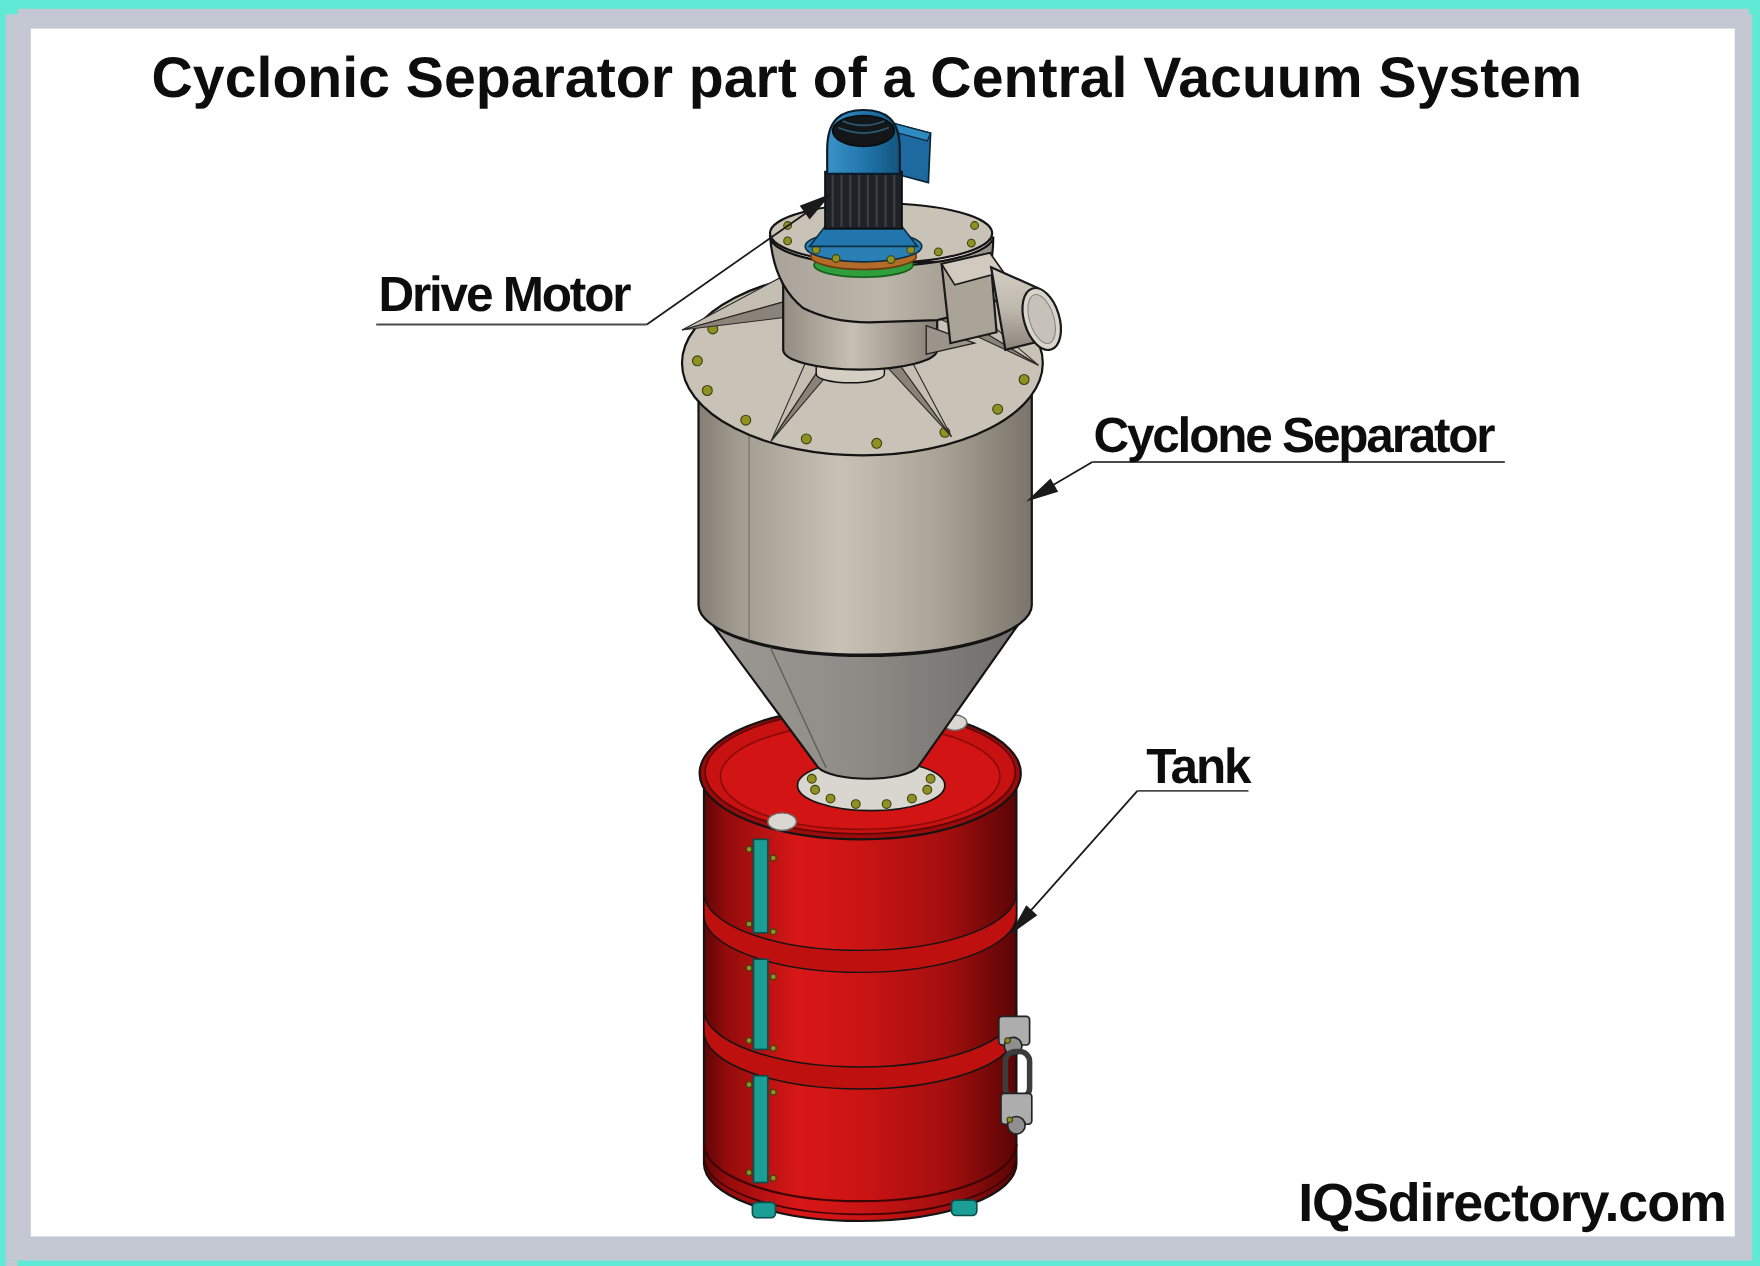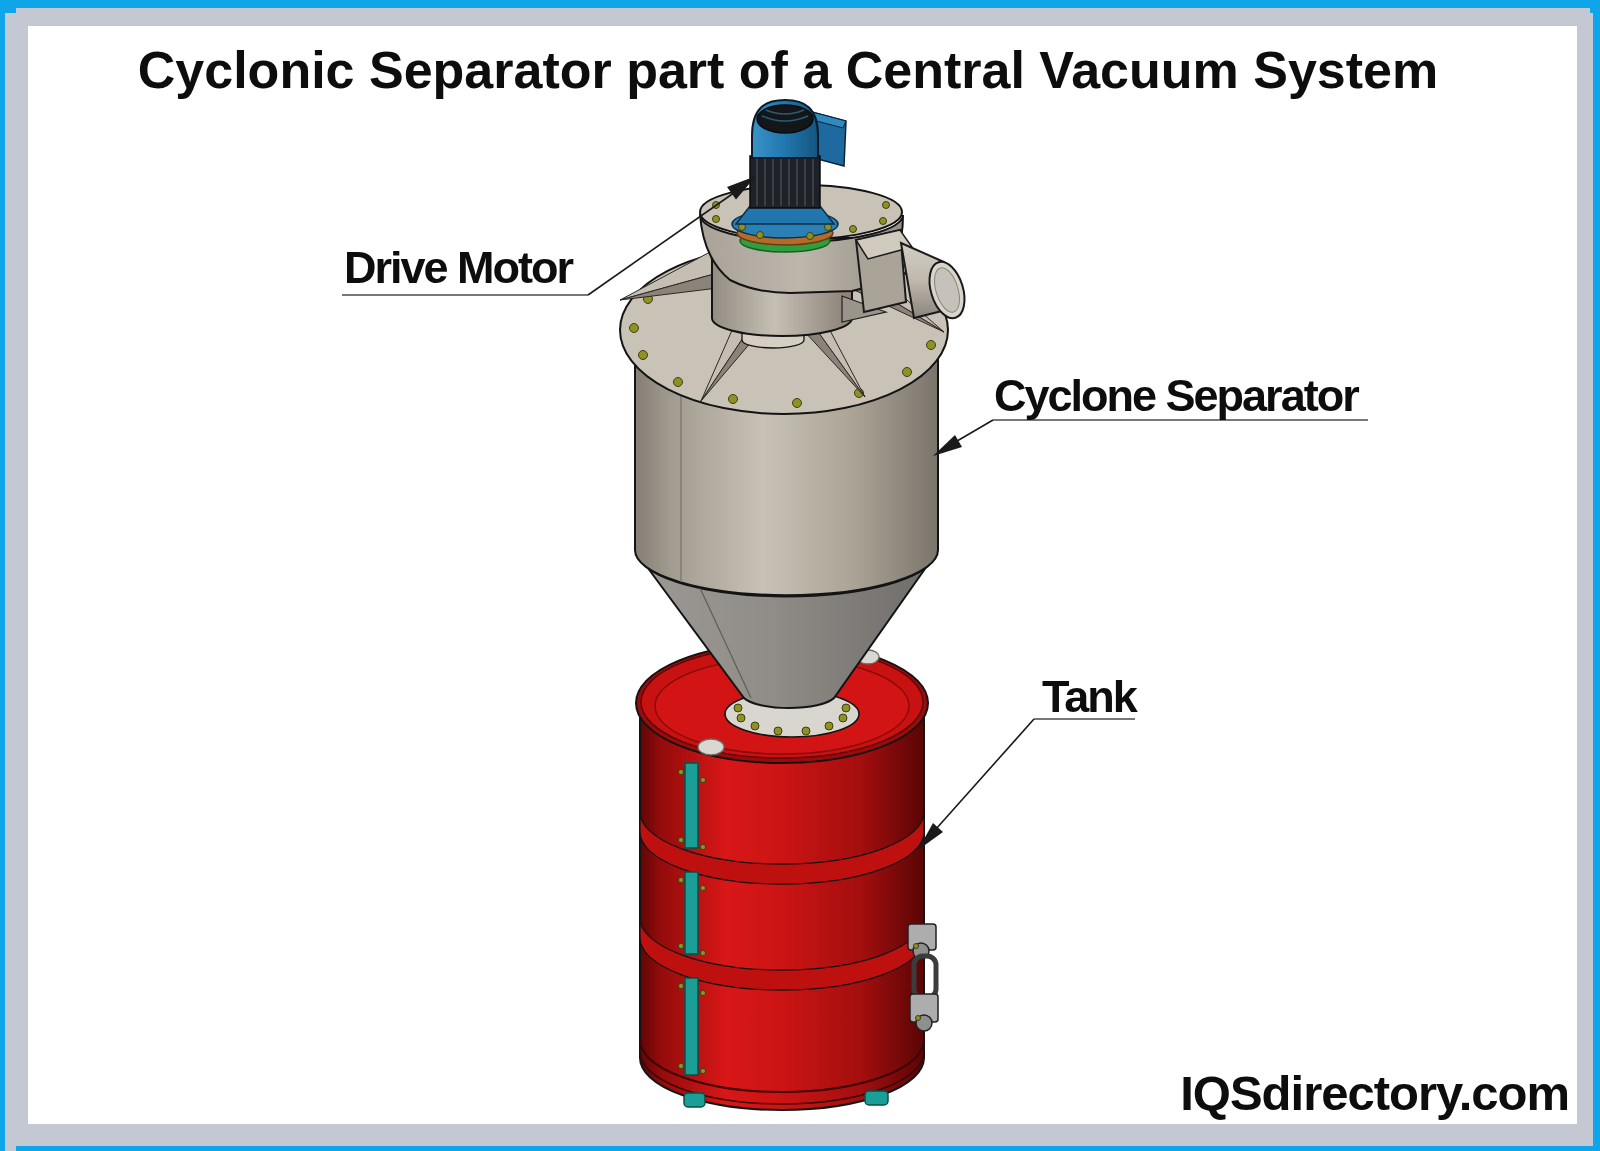--- a/index.html
+++ b/index.html
@@ -1,16 +1,16 @@
 <!DOCTYPE html>
 <html><head>
 <meta charset="utf-8">
 <style>
   html,body{margin:0;padding:0;background:#ffffff;}
-  .stage{position:relative;width:1600px;height:1151px;background:#0ea5e9;overflow:hidden;}
+  .stage{position:relative;width:1600px;height:1151px;background:#5eead4;overflow:hidden;}
   svg{display:block;}
   .t-title{font:bold 52px "Liberation Sans",sans-serif;fill:#0d0d0d;}
   .t-label{font:bold 45px "Liberation Sans",sans-serif;letter-spacing:-2px;fill:#0d0d0d;}
   .t-watermark{font:bold 49px "Liberation Sans",sans-serif;letter-spacing:-1px;fill:#0d0d0d;}
   .leader{stroke:#1a1a1a;stroke-width:1.6;fill:none;}
   .underline{stroke:#4a4a4a;stroke-width:1.6;fill:none;}
   .arrowhead{fill:#1a1a1a;stroke:none;}
   .outline2{stroke:#141414;stroke-width:2;}
   .outline1{stroke:#141414;stroke-width:1.3;}
 </style>

